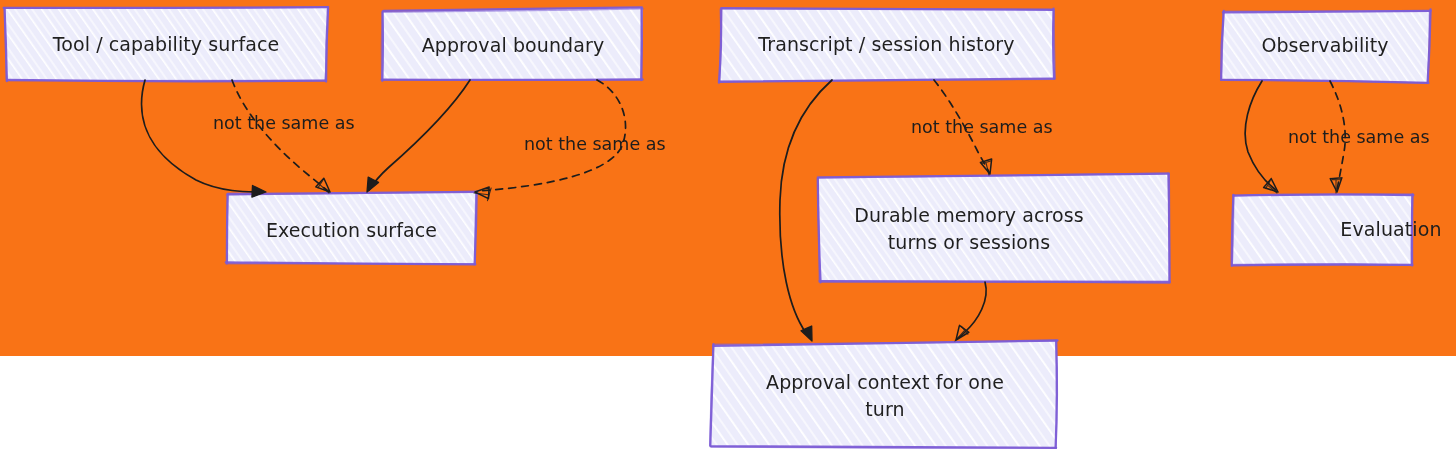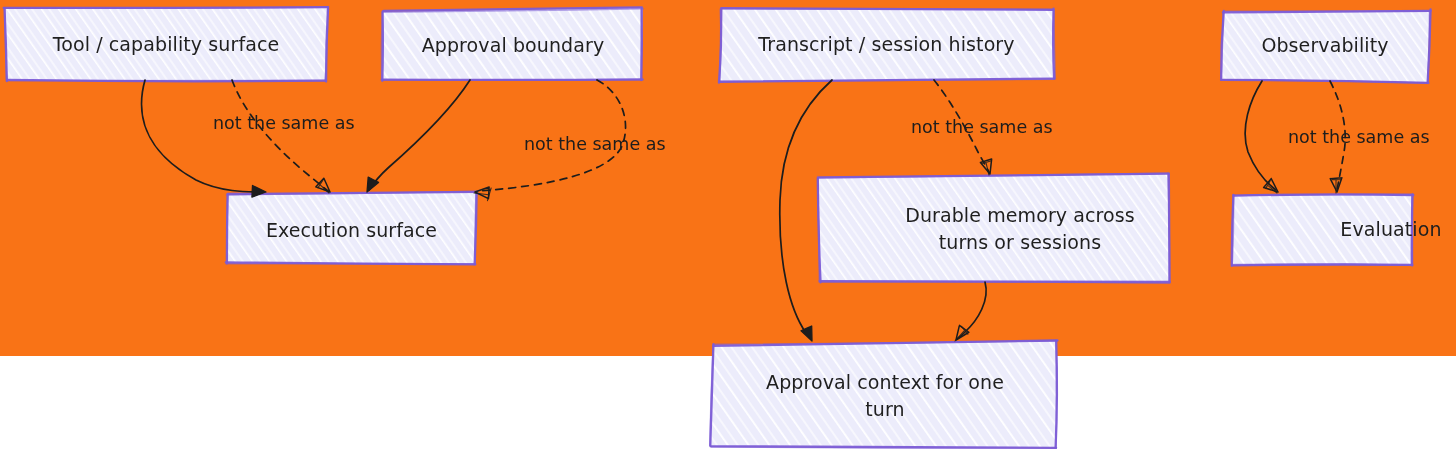--- a/index.html
+++ b/index.html
@@ -179,21 +179,21 @@
           <path d="M 1336 193 L 1336.0227008407844 180.21869414188365 M 1332.1960581786163 179.63188959907848 L 1340.8493435029525 179.80549868468879" fill="none" stroke="#1d1d1d" stroke-width="1.1" stroke-linecap="round" opacity="0.85"></path>
         </g>
       </g>
   </svg>
 
   <div id="labels-layer">
       <div class="nodeLabel" style="left: 6px; top: 8px; width: 320px; height: 72px;">Tool / capability surface</div>
       <div class="nodeLabel" style="left: 383px; top: 10px; width: 260px; height: 70px;">Approval boundary</div>
       <div class="nodeLabel" style="left: 227px; top: 195px; width: 249px; height: 70px;">Execution surface</div>
       <div class="nodeLabel" style="left: 720px; top: 9px; width: 333px; height: 71px;">Transcript / session history</div>
-      <div class="nodeLabel" style="left: 846px; top: 176px; width: 348px; height: 106px; border-radius: 16px;">Durable memory across
+      <div class="nodeLabel" style="left: 795px; top: 176px; width: 348px; height: 106px; border-radius: 16px;">Durable memory across
 turns or sessions</div>
       <div class="nodeLabel" style="left: 712px; top: 344px; width: 346px; height: 104px;">Approval context for one
 turn</div>
       <div class="nodeLabel" style="left: 1222px; top: 10px; width: 206px; height: 71px;">Observability</div>
       <div class="nodeLabel" style="left: 1302px; top: 194px; width: 178px; height: 70px;">Evaluation</div>
       <div class="edgeLabel" style="left: 213px; top: 112px;">not the same as</div>
       <div class="edgeLabel" style="left: 524px; top: 133px;">not the same as</div>
       <div class="edgeLabel" style="left: 911px; top: 116px;">not the same as</div>
       <div class="edgeLabel" style="left: 1288px; top: 126px;">not the same as</div>
     </div>

